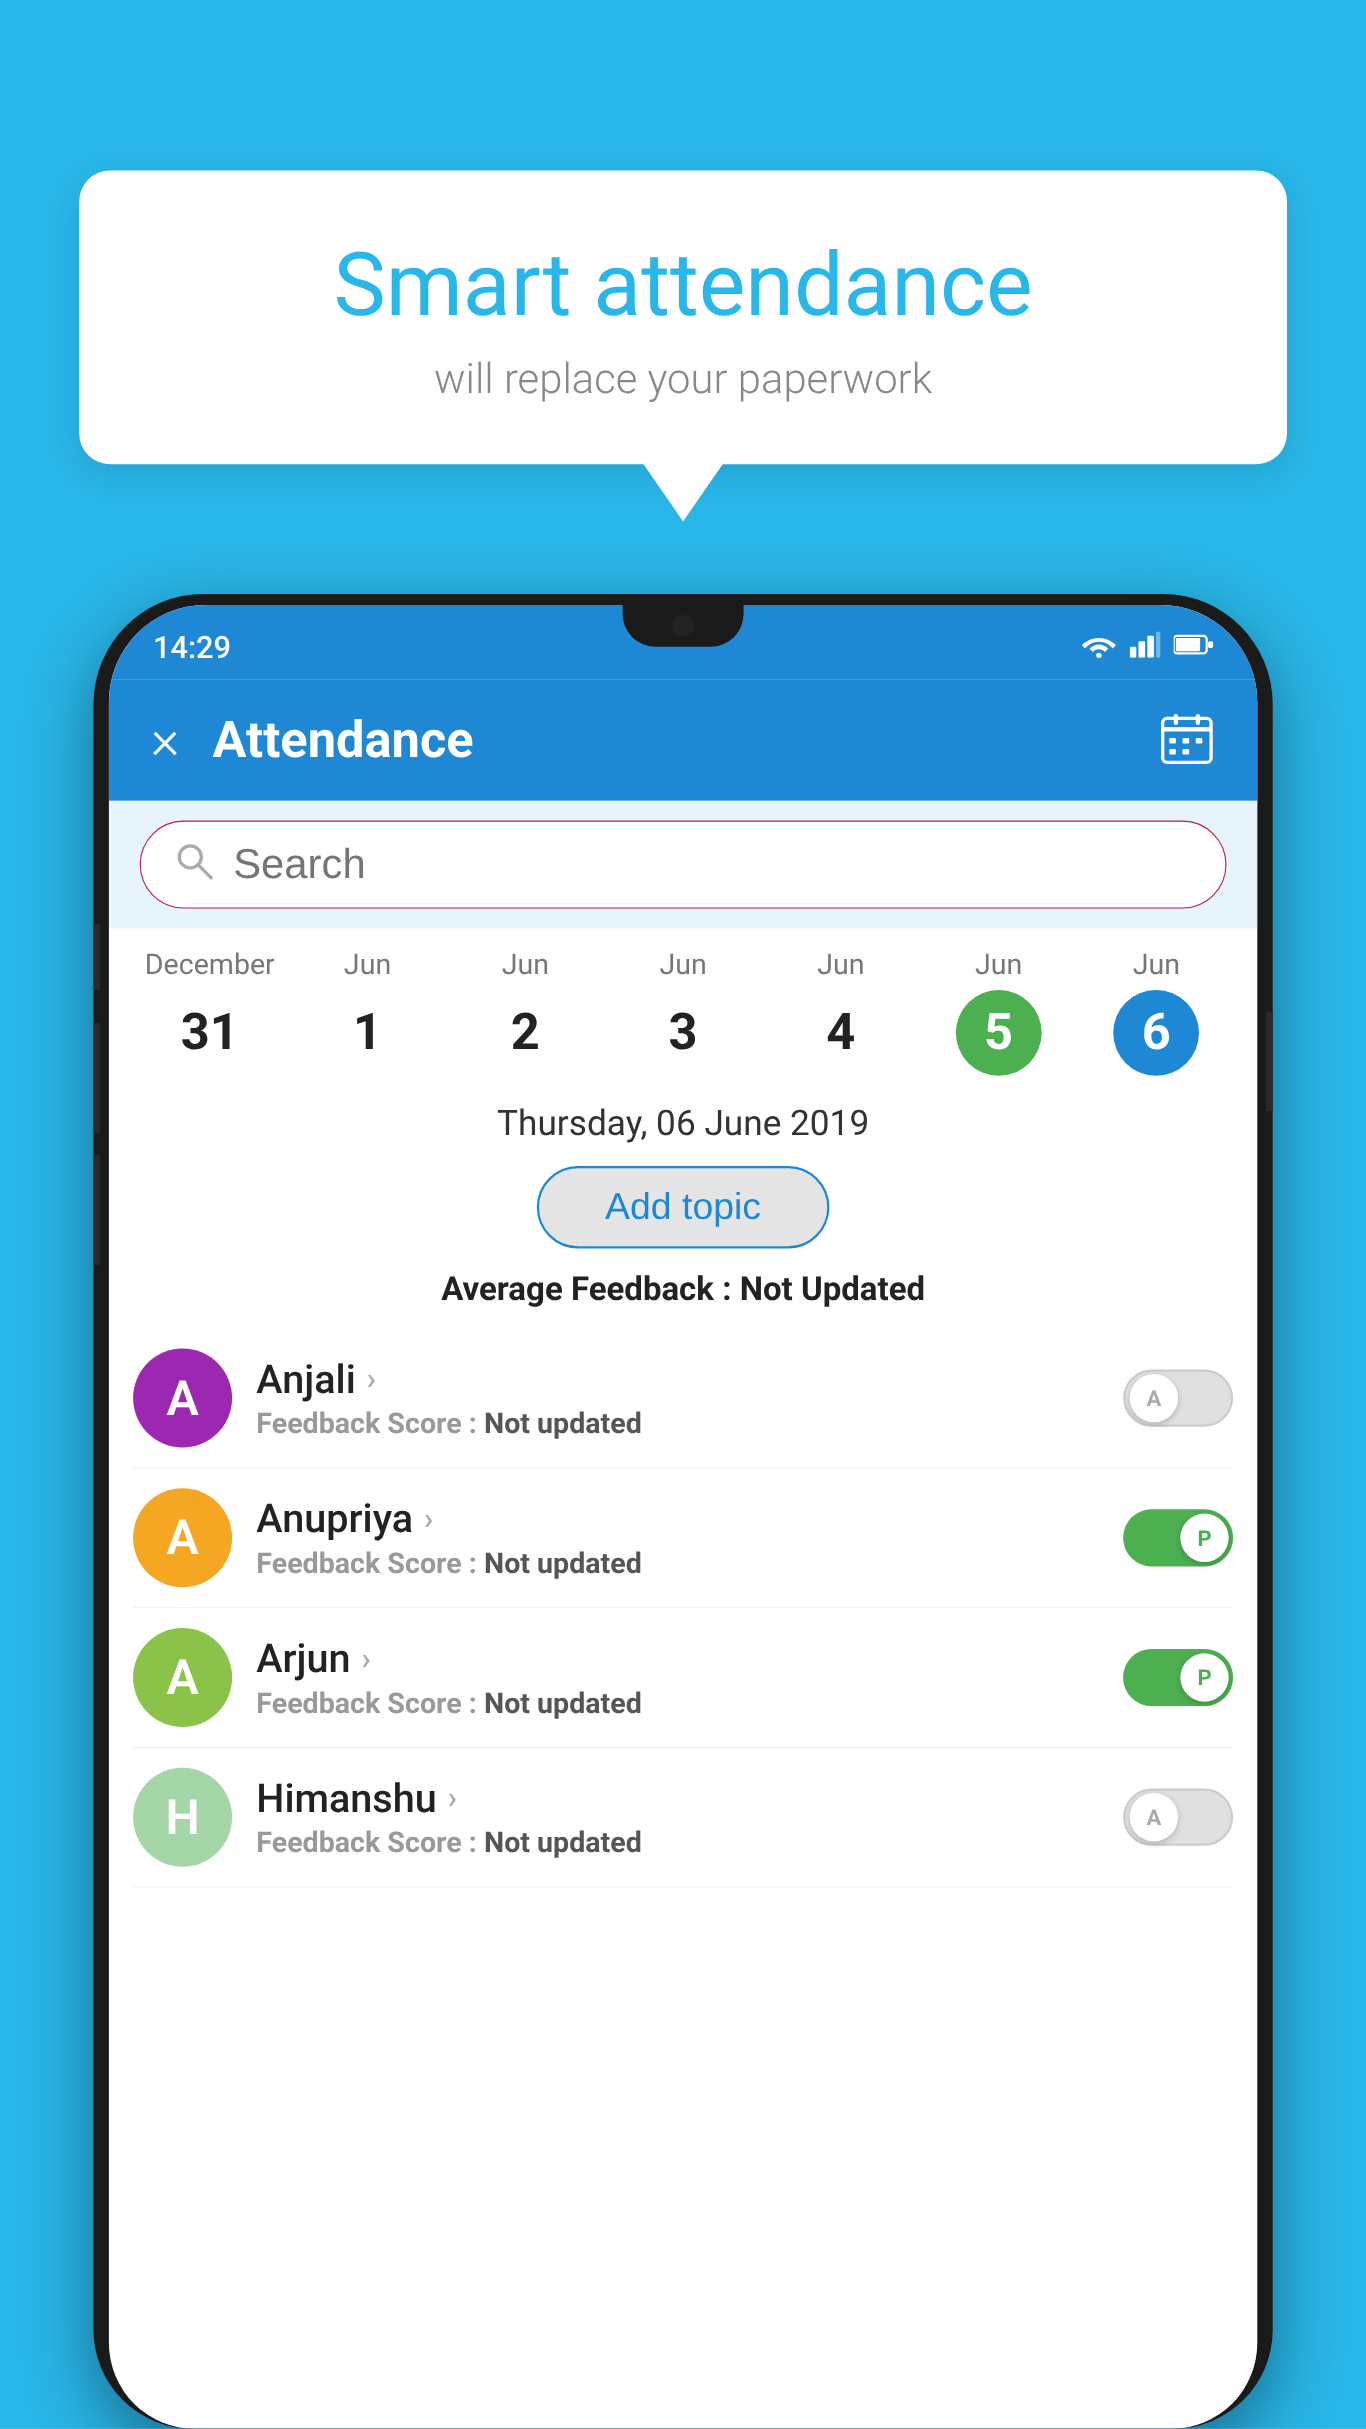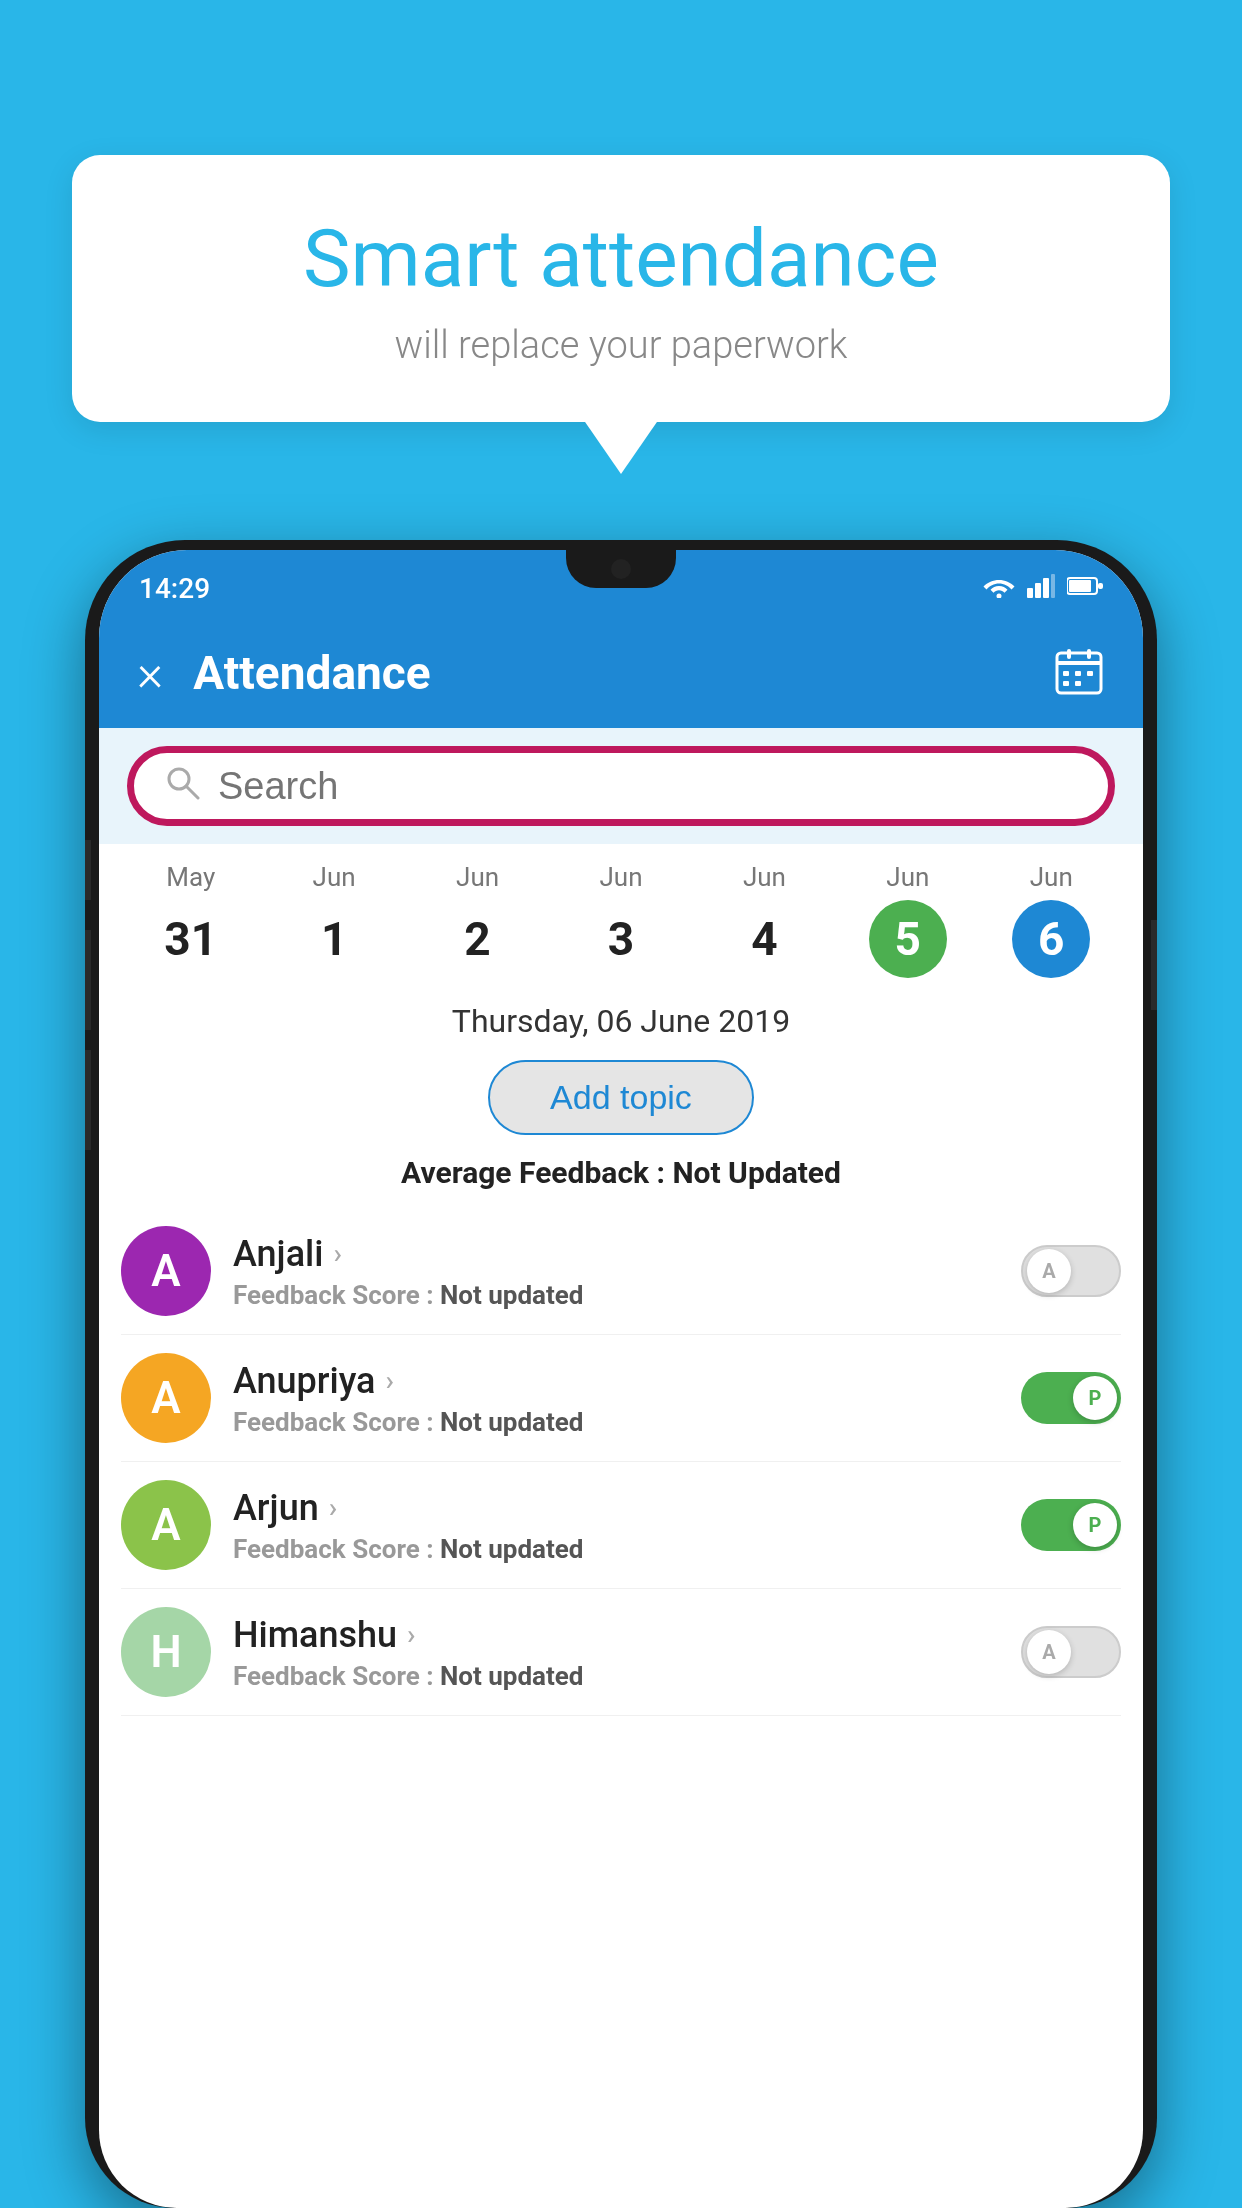--- a/index.html
+++ b/index.html
@@ -151,21 +151,21 @@
     }
 
     .search-bar {
       background: white;
       border-radius: 40px;
       height: 80px;
       display: flex;
       align-items: center;
       padding: 0 30px;
       gap: 18px;
-      border: 7px solid #be185d;
+      border: 1px solid #be185d;
     }
 
     .search-icon-wrap {
       color: #aaa;
       font-size: 34px;
     }
 
     .search-input {
       flex: 1;
       border: none;
@@ -480,21 +480,21 @@
             <circle cx="15" cy="15" r="10" stroke="#aaa" stroke-width="3"></circle>
             <line x1="22" y1="22" x2="34" y2="34" stroke="#aaa" stroke-width="3" stroke-linecap="round"></line>
           </svg>
         </span>
         <input class="search-input" type="text" readonly="" placeholder="Search" style="">
       </div>
     </div>
 
     <div class="date-strip" id="date-strip">
         <div class="date-item">
-          <div class="date-month">May</div>
+          <div class="date-month">December</div>
           <div class="date-day">31</div>
         </div>
         <div class="date-item">
           <div class="date-month">Jun</div>
           <div class="date-day">1</div>
         </div>
         <div class="date-item">
           <div class="date-month">Jun</div>
           <div class="date-day">2</div>
         </div>

